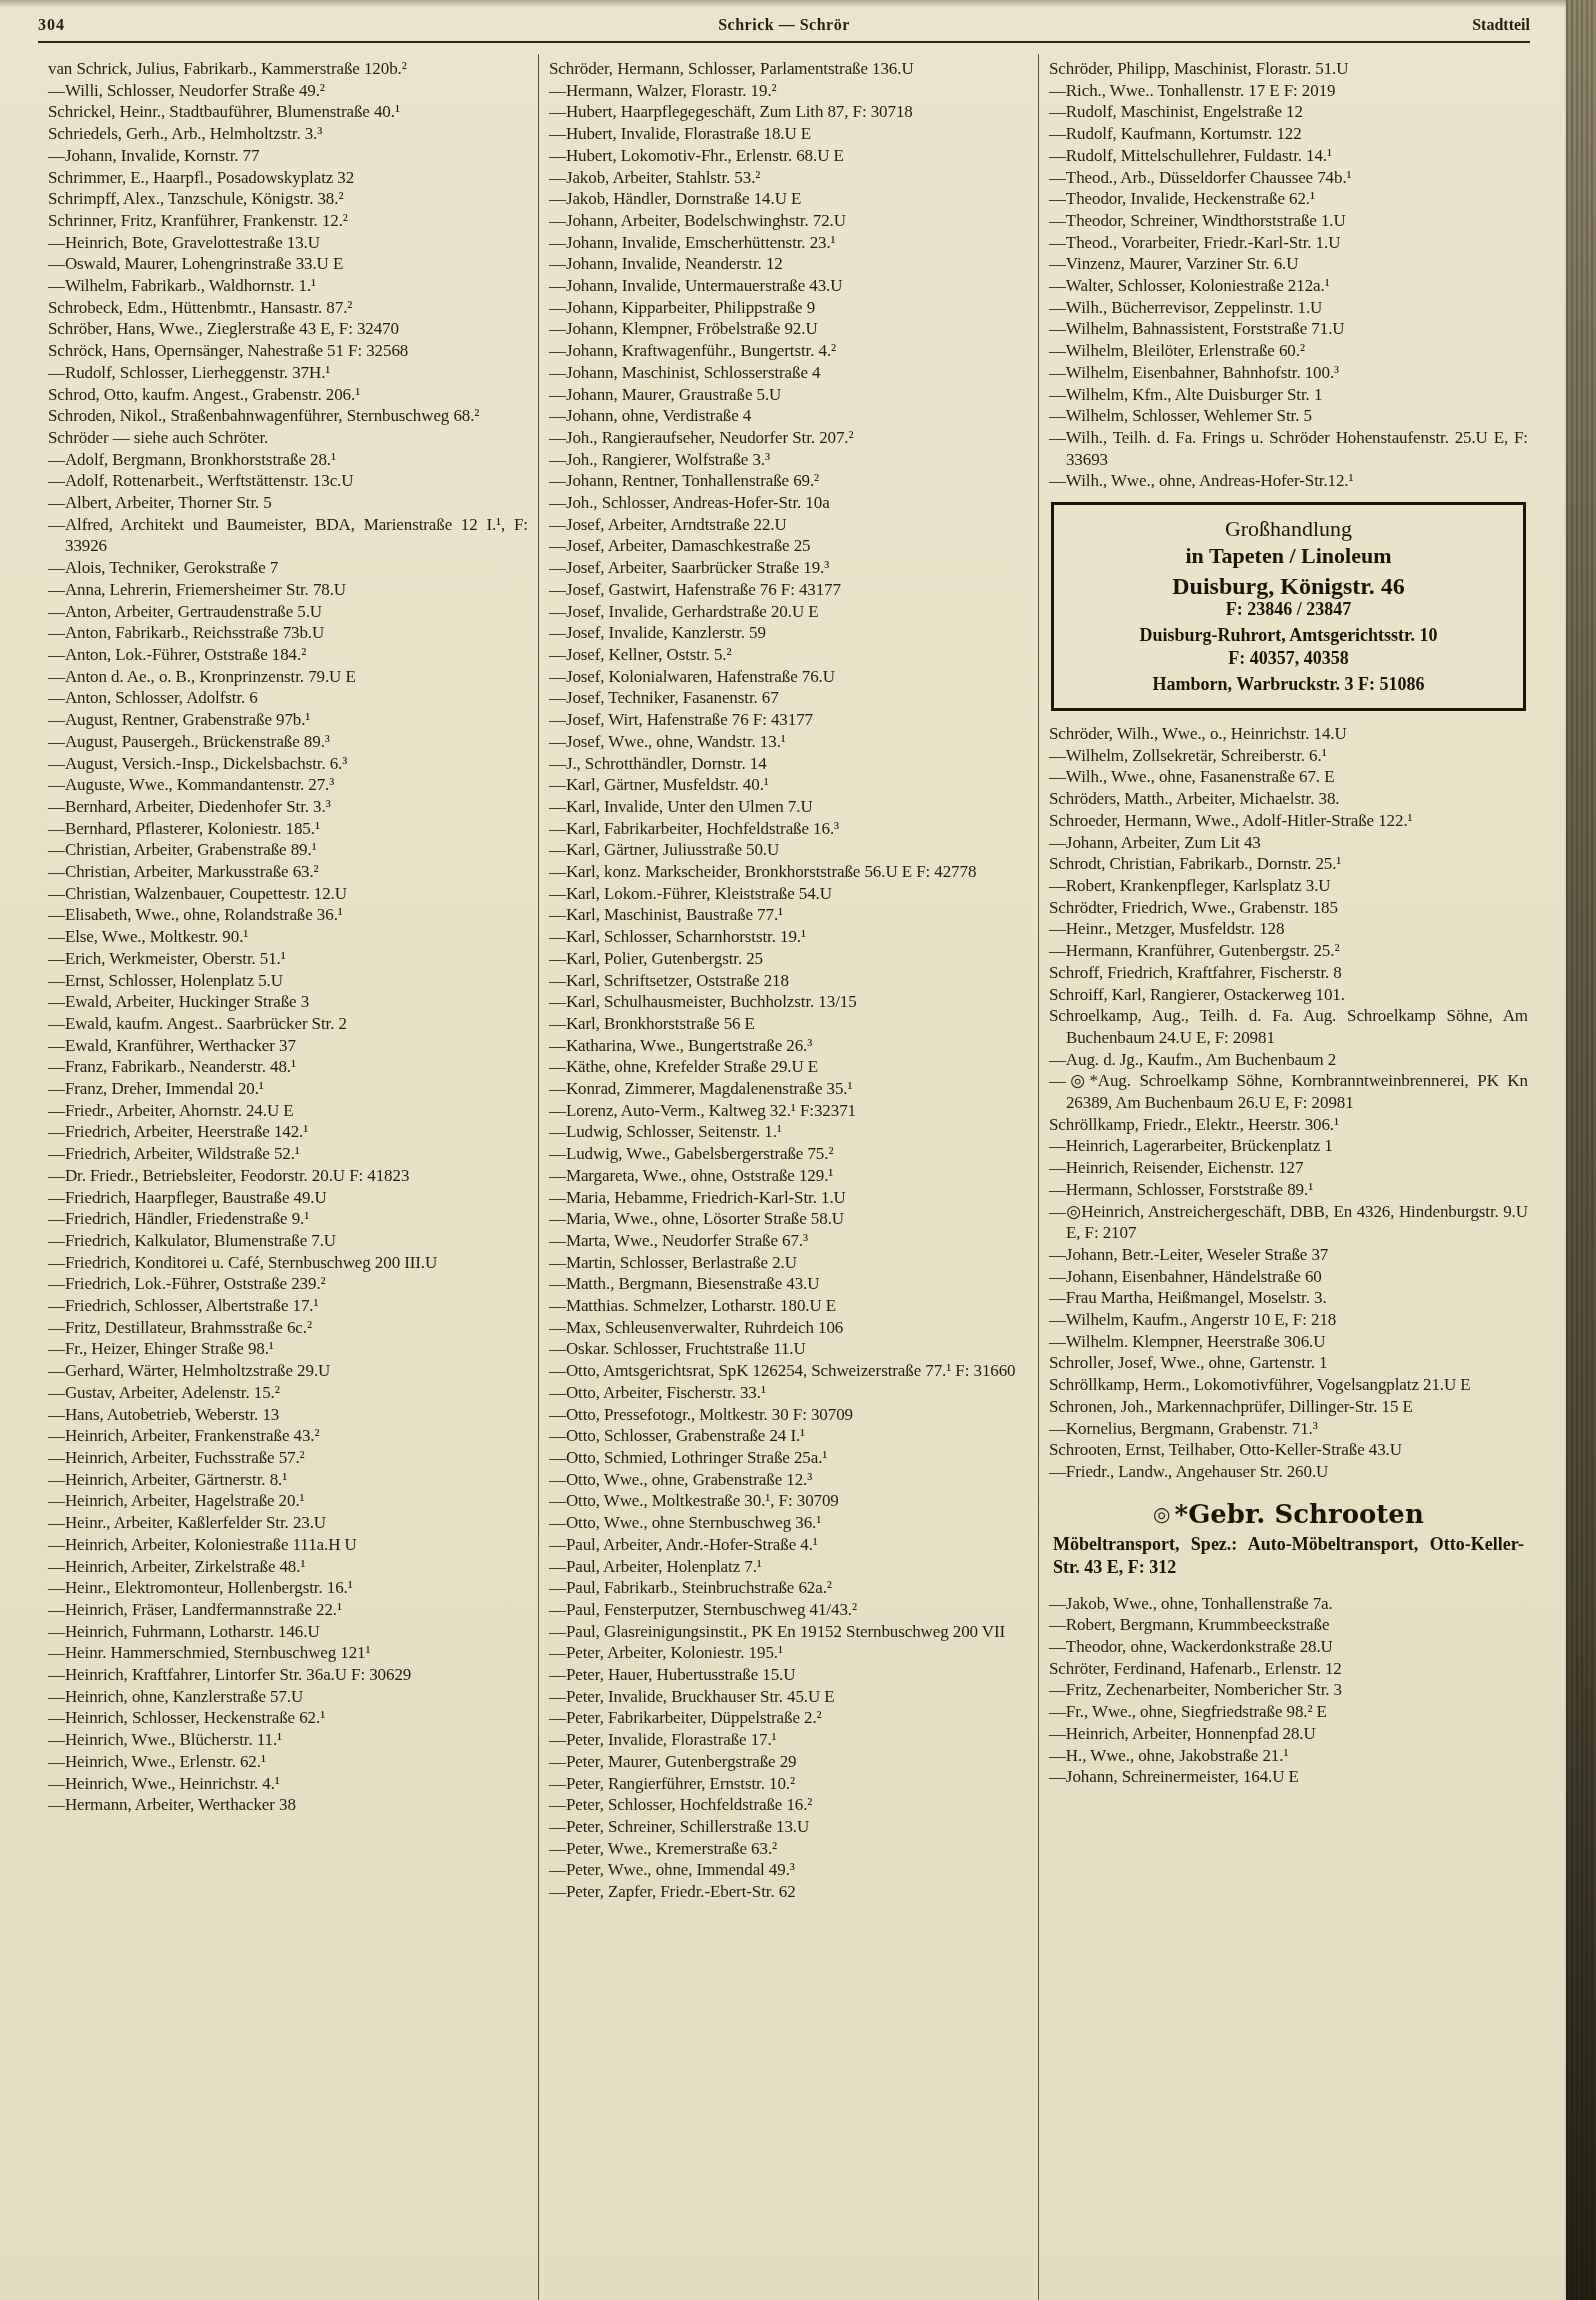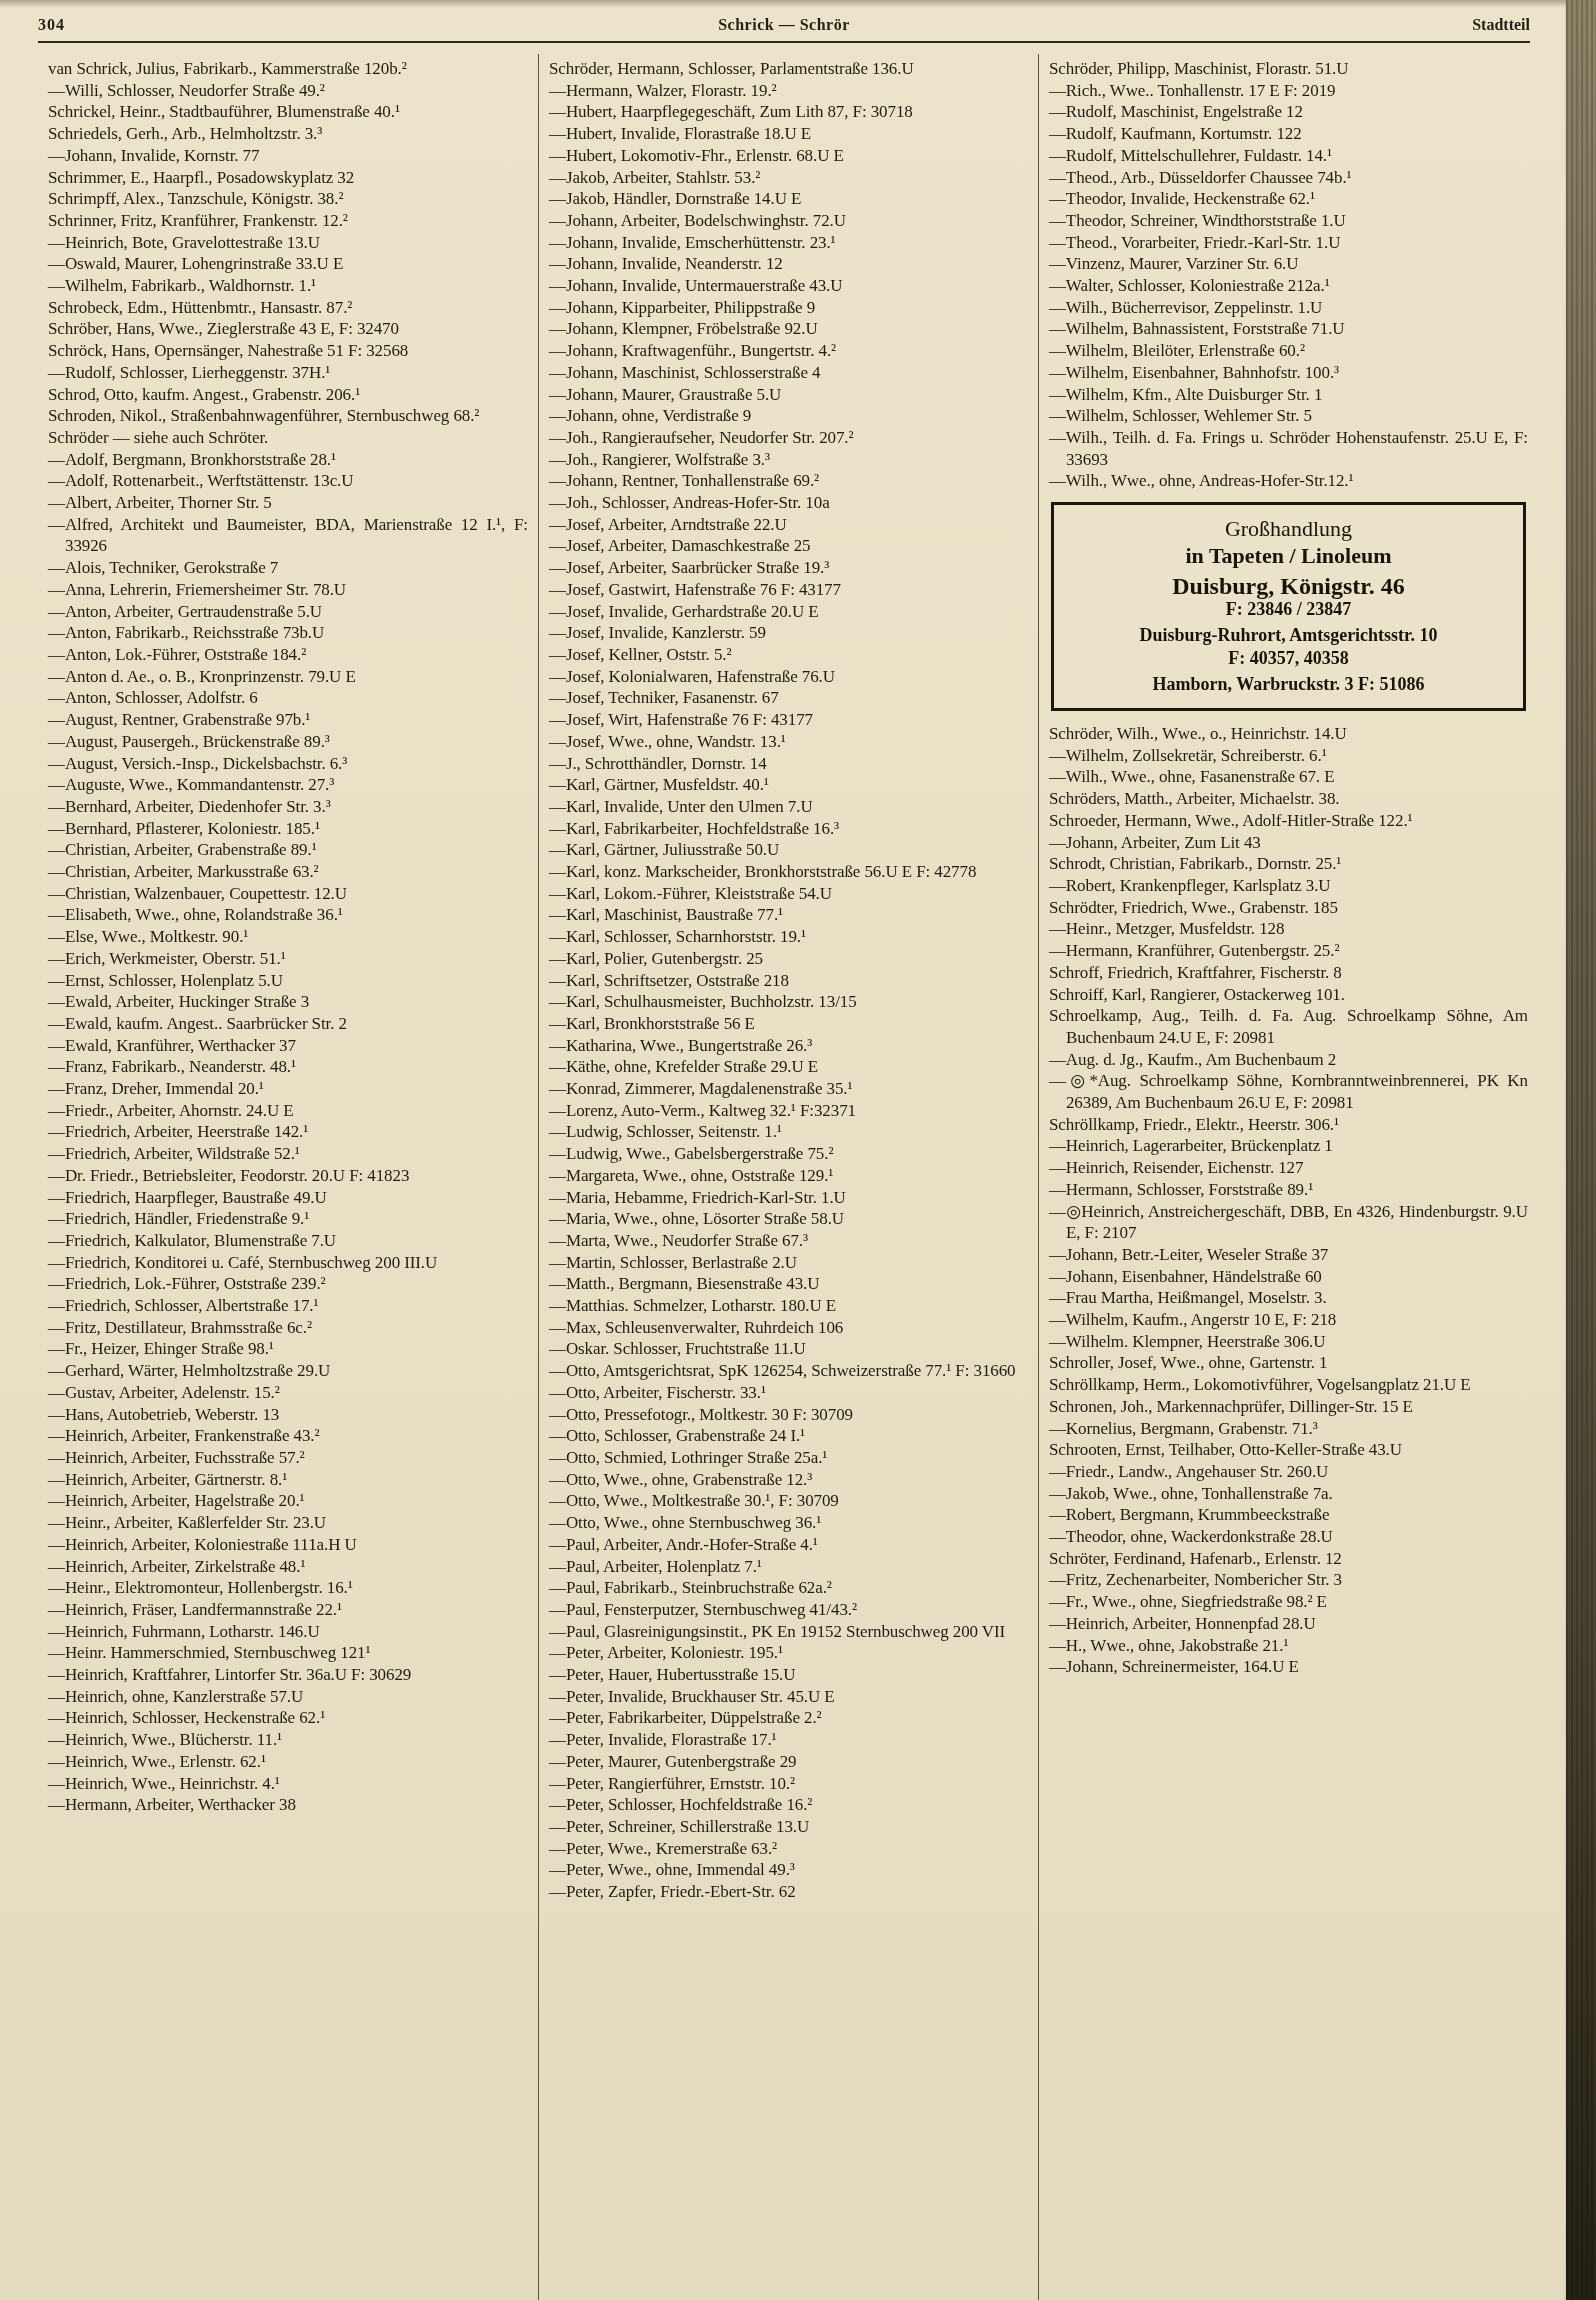--- a/index.html
+++ b/index.html
@@ -190,21 +190,21 @@
         <div class="entry">—Jakob, Händler, Dornstraße 14.U E</div>
         <div class="entry">—Johann, Arbeiter, Bodelschwinghstr. 72.U</div>
         <div class="entry">—Johann, Invalide, Emscherhüttenstr. 23.¹</div>
         <div class="entry">—Johann, Invalide, Neanderstr. 12</div>
         <div class="entry">—Johann, Invalide, Untermauerstraße 43.U</div>
         <div class="entry">—Johann, Kipparbeiter, Philippstraße 9</div>
         <div class="entry">—Johann, Klempner, Fröbelstraße 92.U</div>
         <div class="entry">—Johann, Kraftwagenführ., Bungertstr. 4.²</div>
         <div class="entry">—Johann, Maschinist, Schlosserstraße 4</div>
         <div class="entry">—Johann, Maurer, Graustraße 5.U</div>
-        <div class="entry">—Johann, ohne, Verdistraße 9</div>
+        <div class="entry">—Johann, ohne, Verdistraße 4</div>
         <div class="entry">—Joh., Rangieraufseher, Neudorfer Str. 207.²</div>
         <div class="entry">—Joh., Rangierer, Wolfstraße 3.³</div>
         <div class="entry">—Johann, Rentner, Tonhallenstraße 69.²</div>
         <div class="entry">—Joh., Schlosser, Andreas-Hofer-Str. 10a</div>
         <div class="entry">—Josef, Arbeiter, Arndtstraße 22.U</div>
         <div class="entry">—Josef, Arbeiter, Damaschkestraße 25</div>
         <div class="entry">—Josef, Arbeiter, Saarbrücker Straße 19.³</div>
         <div class="entry">—Josef, Gastwirt, Hafenstraße 76 F: 43177</div>
         <div class="entry">—Josef, Invalide, Gerhardstraße 20.U E</div>
         <div class="entry">—Josef, Invalide, Kanzlerstr. 59</div>
@@ -328,20 +328,26 @@
           <div class="entry">—Wilhelm, Kaufm., Angerstr 10 E, F: 218</div>
           <div class="entry">—Wilhelm. Klempner, Heerstraße 306.U</div>
           <div class="entry">Schroller, Josef, Wwe., ohne, Gartenstr. 1</div>
           <div class="entry">Schröllkamp, Herm., Lokomotivführer, Vogelsangplatz 21.U E</div>
           <div class="entry">Schronen, Joh., Markennachprüfer, Dillinger-Str. 15 E</div>
           <div class="entry">—Kornelius, Bergmann, Grabenstr. 71.³</div>
           <div class="entry">Schrooten, Ernst, Teilhaber, Otto-Keller-Straße 43.U</div>
           <div class="entry">—Friedr., Landw., Angehauser Str. 260.U</div>
         </div>
 
+      <div class="ad2">
+        <div class="ad2-title">
+          <span class="ad2-icon">◎</span><span>*Gebr. Schrooten</span>
+        </div>
+        <div class="ad2-body">Möbeltransport, Spez.: Auto-Möbeltransport, Otto-Keller-Str. 43 E, F: 312</div>
+      </div>
 
       <div>
           <div class="entry">—Jakob, Wwe., ohne, Tonhallenstraße 7a.</div>
           <div class="entry">—Robert, Bergmann, Krummbeeckstraße</div>
           <div class="entry">—Theodor, ohne, Wackerdonkstraße 28.U</div>
           <div class="entry">Schröter, Ferdinand, Hafenarb., Erlenstr. 12</div>
           <div class="entry">—Fritz, Zechenarbeiter, Nombericher Str. 3</div>
           <div class="entry">—Fr., Wwe., ohne, Siegfriedstraße 98.² E</div>
           <div class="entry">—Heinrich, Arbeiter, Honnenpfad 28.U</div>
           <div class="entry">—H., Wwe., ohne, Jakobstraße 21.¹</div>

